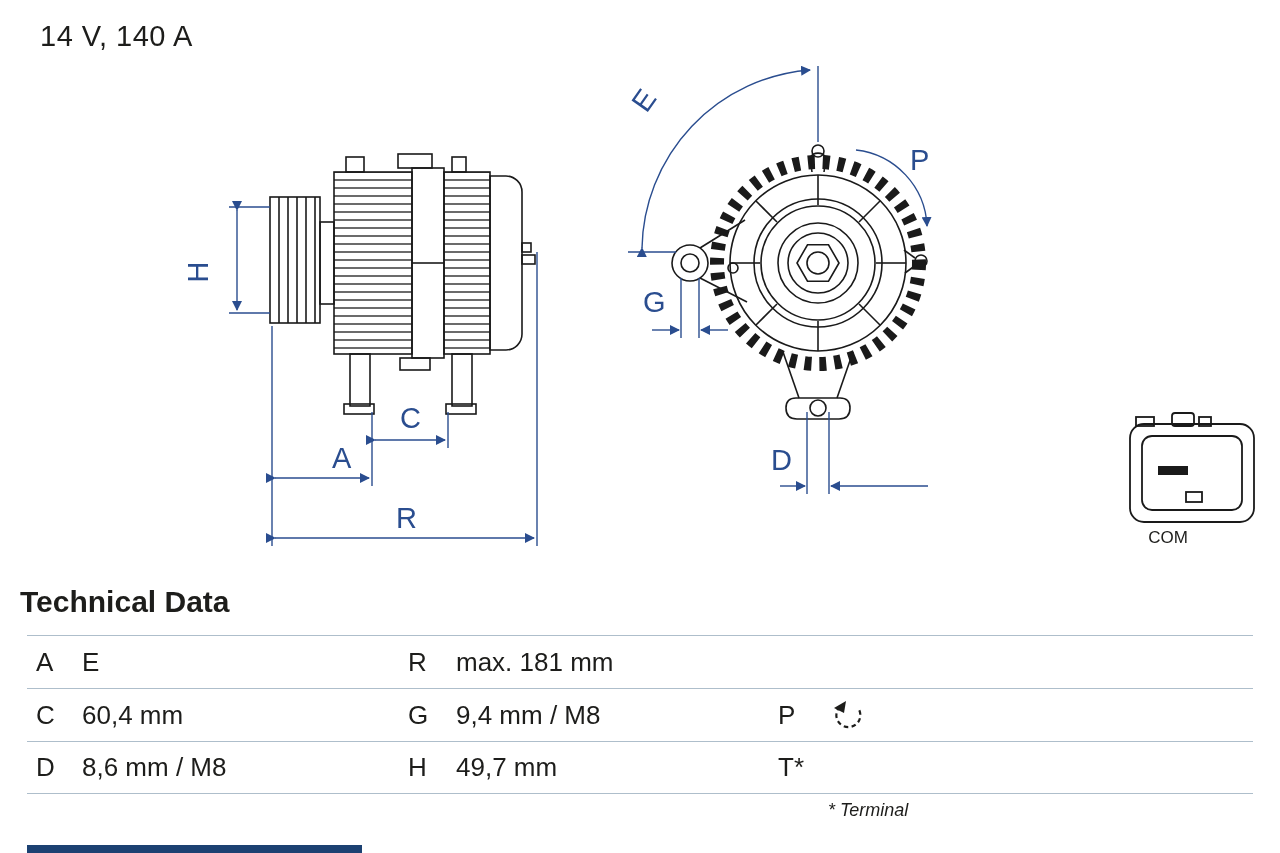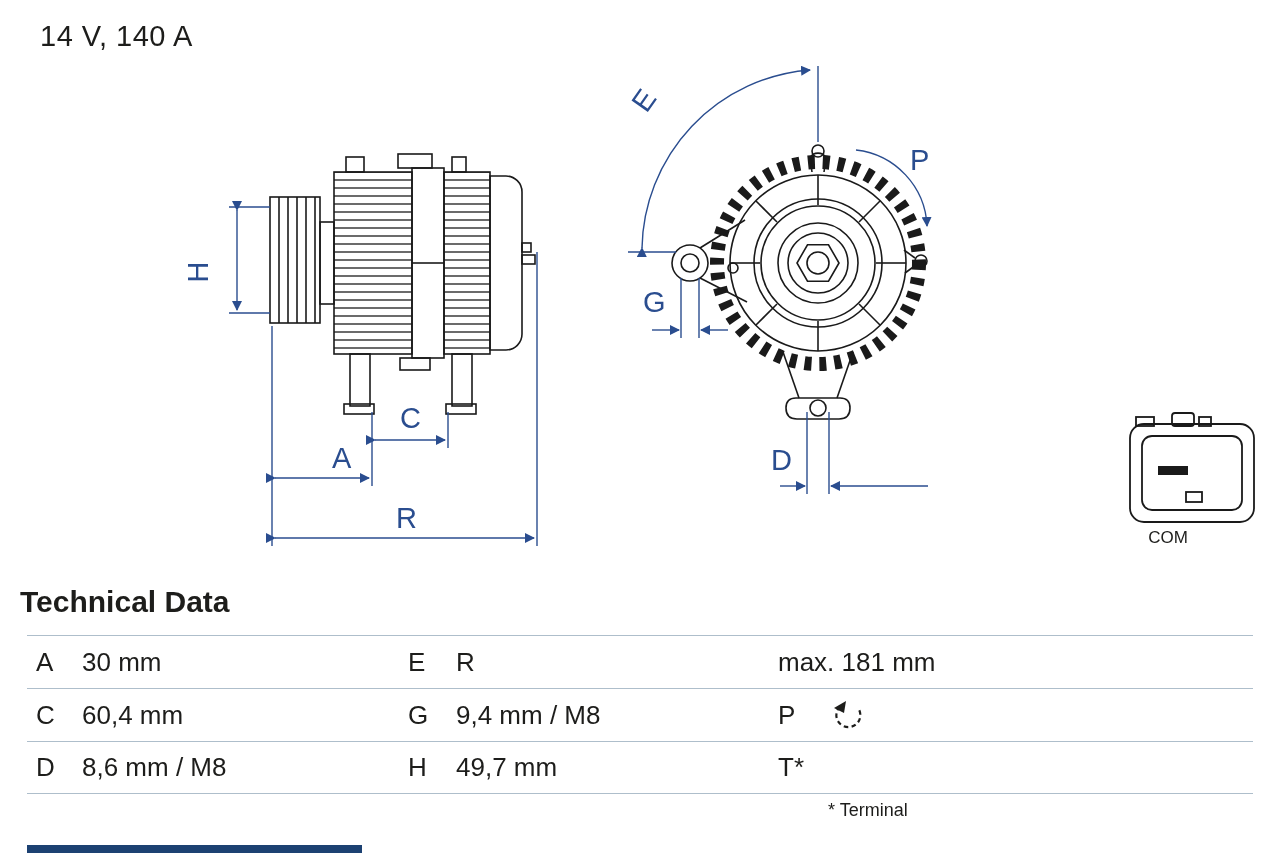--- a/index.html
+++ b/index.html
@@ -15,21 +15,21 @@
   .section-title { position:absolute; left:20px; top:585px; font-size:30px; font-weight:bold; }
   .data-table { position:absolute; left:27px; top:635px; width:1226px; }
   .tr {
     display:grid; grid-template-columns:46px 326px 48px 322px 52px 1fr;
     align-items:center; height:53px; border-top:1px solid #aebecb;
     padding-left:9px; font-size:26px;
   }
   .tr:last-child { border-bottom:1px solid #aebecb; }
   .cell { white-space:nowrap; }
   .icon-wrap { display:flex; align-items:center; height:100%; }
-  .footnote { position:absolute; left:828px; top:800px; font-size:18px; }
+  .footnote { position:absolute; left:828px; top:800px; font-size:18px;font-style:italic; }
   .footer-bar { position:absolute; left:27px; bottom:0; width:335px; height:8px; background:#1c4172; }
 </style>
 </head>
 <body>
 
 <div class="page">
 
   <div class="rating">14 V, 140 A</div>
 
   <svg class="diagram-svg" viewBox="0 0 1280 570">
@@ -176,21 +176,20 @@
       <rect x="1186" y="492" width="16" height="10"></rect>
     </g>
     <text class="com-label" x="1168" y="543" text-anchor="middle">COM</text>
   </svg>
 
   <div class="section-title">Technical Data</div>
 
   <div class="data-table">
     <div class="tr">
       <div class="cell">A</div>
-      <div class="cell">30 mm</div>
       <div class="cell">E</div>
       <div class="cell">R</div>
       <div class="cell">max. 181 mm</div>
     </div>
     <div class="tr">
       <div class="cell">C</div>
       <div class="cell">60,4 mm</div>
       <div class="cell">G</div>
       <div class="cell">9,4 mm / M8</div>
       <div class="cell">P</div>

